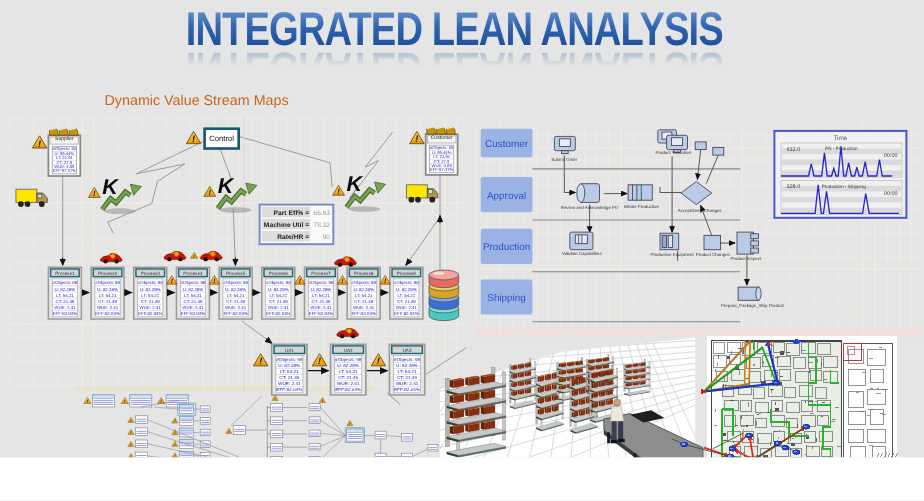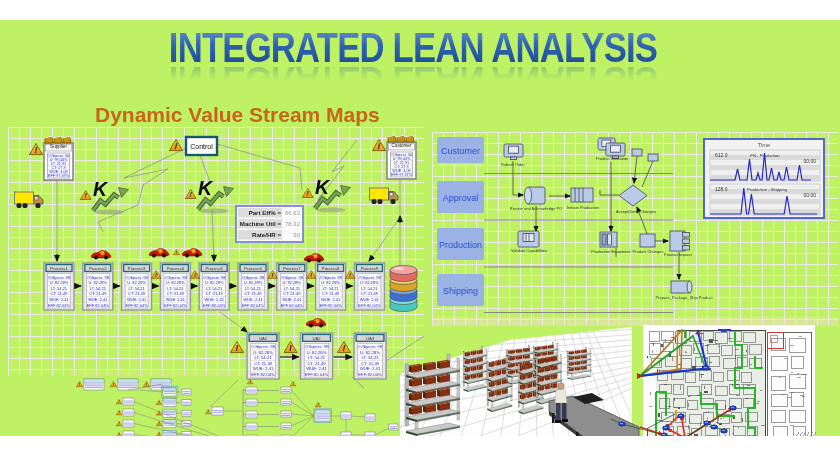--- a/index.html
+++ b/index.html
@@ -1,25 +1,25 @@
 <!DOCTYPE html>
 <html><head>
 <meta charset="utf-8">
 <style>
   html,body{margin:0;padding:0;background:#fff;}
-  #page{position:relative;width:840px;height:416px;overflow:hidden;background:#bef264;
-        font-family:"Liberation Sans", sans-serif;margin-top:20px;}
+  #page{position:relative;width:840px;height:416px;overflow:hidden;background:#e5e5e5;
+        font-family:"Liberation Sans", sans-serif;}
   #title{position:absolute;left:0;top:3px;width:840px;text-align:center;
     font-size:43px;font-weight:bold;letter-spacing:-1px;
     transform:translateX(-7px) scaleX(0.807);transform-origin:420px 50%;
     background:linear-gradient(#6e9bd2 5%, #2f63b0 45%, #1a4a95 90%);
     -webkit-background-clip:text;background-clip:text;color:transparent;
     -webkit-box-reflect:below -15px linear-gradient(transparent 52%, rgba(0,0,0,0.45));
   }
-  .hd{position:absolute;font-size:21px;font-weight:bold;color:#c8651b;white-space:nowrap;}
+  .hd{position:absolute;font-size:13px;font-weight:normal;color:#c8651b;white-space:nowrap;}
   #hd-l{left:95px;top:83px;}
   #hd-r{left:470px;top:83px;}
   .grid{position:absolute;
     background-image:
       repeating-linear-gradient(to right, #edeae4 0px, #edeae4 1px, transparent 1px, transparent 11px),
       repeating-linear-gradient(to bottom, #edeae4 0px, #edeae4 1px, transparent 1px, transparent 11px);
   }
   #grid-l{left:8px;top:107px;width:416px;height:249px;}
   #grid-r{left:432px;top:112px;width:406px;height:194px;}
   .strip{position:absolute;}

